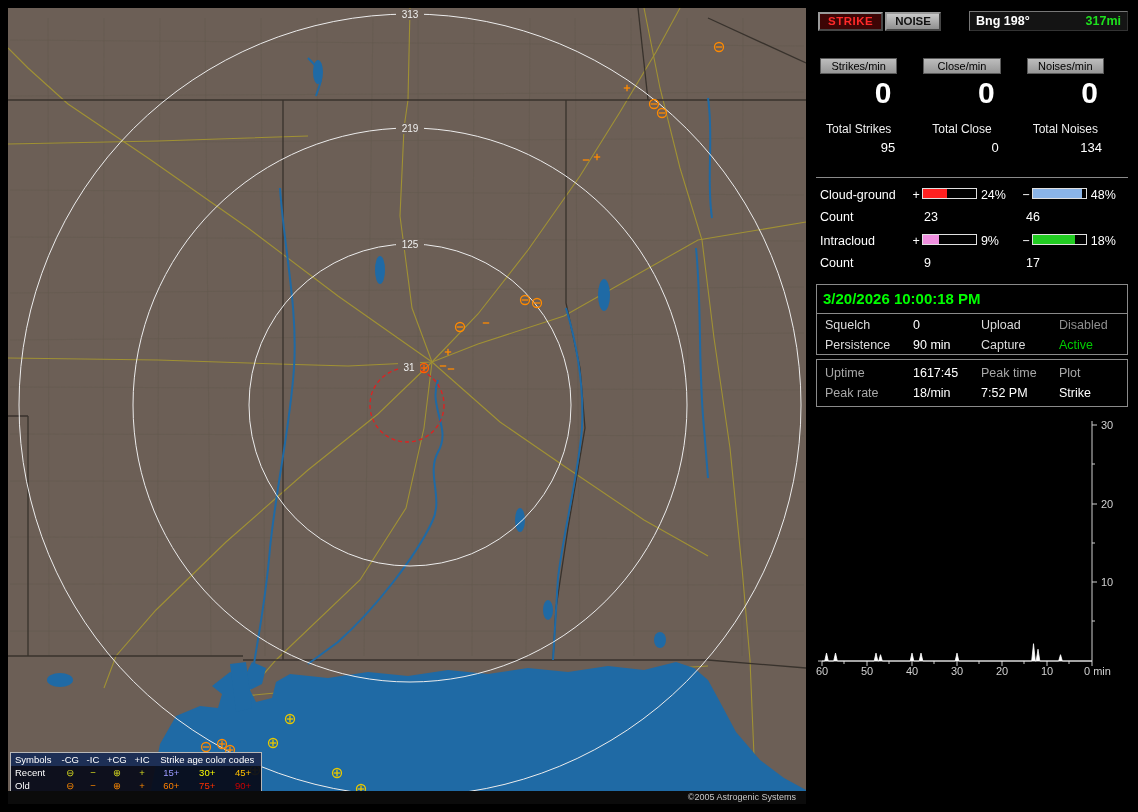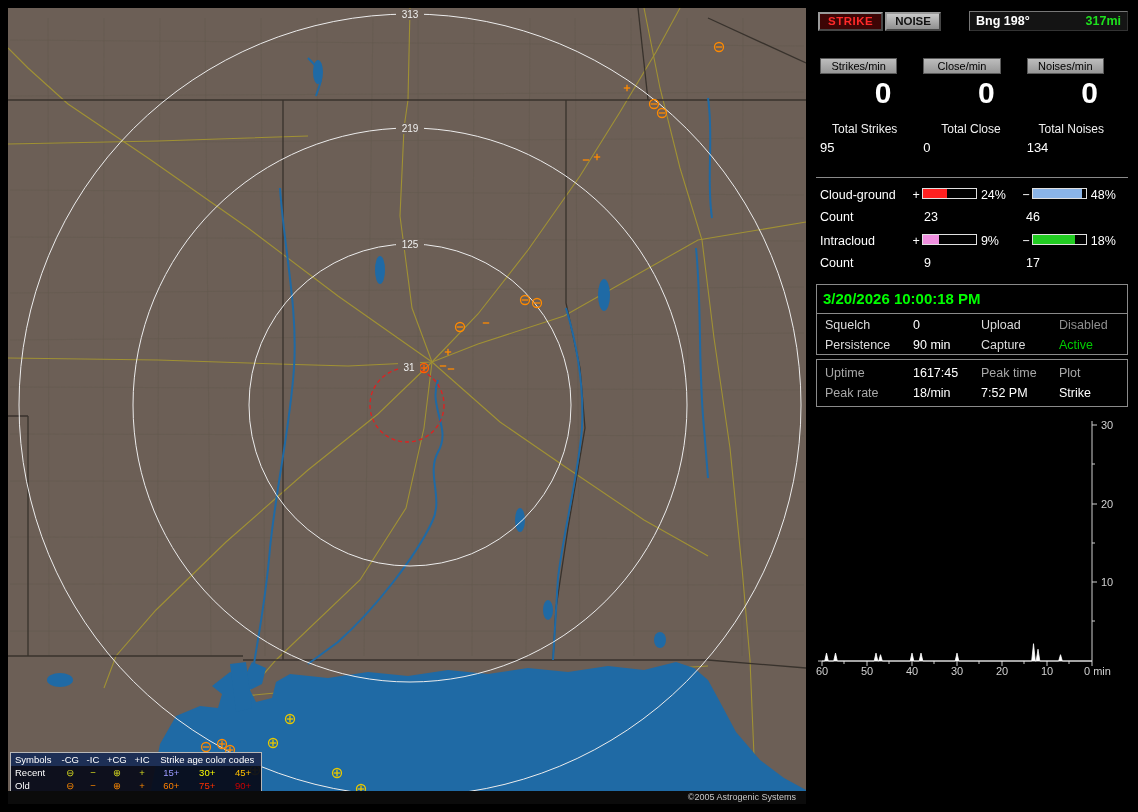--- a/index.html
+++ b/index.html
@@ -25,22 +25,22 @@
   .btn.noise{background:linear-gradient(#c9c9c9,#8f8f8f);color:#111;margin-left:2px}
   .bng{margin-left:auto;margin-right:2px;width:159px;height:20px;background:#141414;
     border:1px solid #777;border-right-color:#333;border-bottom-color:#333;
     display:flex;justify-content:space-between;align-items:center;padding:0 6px;font-weight:bold;font-size:12.5px}
   .green{color:#1ee01e}
   .cols3{display:flex;padding-left:6px}
   .col{width:84px;margin-right:26px}
   .ratebox{background:linear-gradient(#bdbdbd,#979797);color:#000;border:1px solid #5a5a5a;
     font-size:11px;text-align:center;padding:1px 0;margin-top:26px}
   .bignum{font-size:30px;font-weight:bold;text-align:right;padding-right:6px;margin-top:2px;line-height:34px}
-  .tlabel{font-size:12px;color:#f0f0f0;text-align:right;margin-top:12px;white-space:nowrap}
-  .tvalue{font-size:13px;padding-right:2px;margin-top:4px}
+  .tlabel{font-size:12px;color:#f0f0f0;text-align:center;margin-top:12px;white-space:nowrap}
+  .tvalue{font-size:13px;text-align:right;padding-right:2px;margin-top:4px}
   .hr{border-top:1px solid #8a8a8a;margin:22px 2px 0 2px}
   .dhead{color:#b8b8b8;font-size:12.5px;padding:6px 0 4px 6px;border-bottom:1px solid #8a8a8a;margin:0 2px}
   .drow{display:flex;align-items:flex-start;padding-left:6px;font-weight:normal;margin-top:10px}
   .drow .nm{width:92px}
   .drow .sg{width:12px;text-align:center}
   .bar{display:inline-block;width:56px;height:11px;border:1px solid #e0e0e0;background:#000}
   .bar i{display:block;height:100%}
   .pct{width:44px;padding-left:4px}
   .crow{display:flex;padding-left:6px;margin-top:8px}
   .crow .cl{width:104px}

